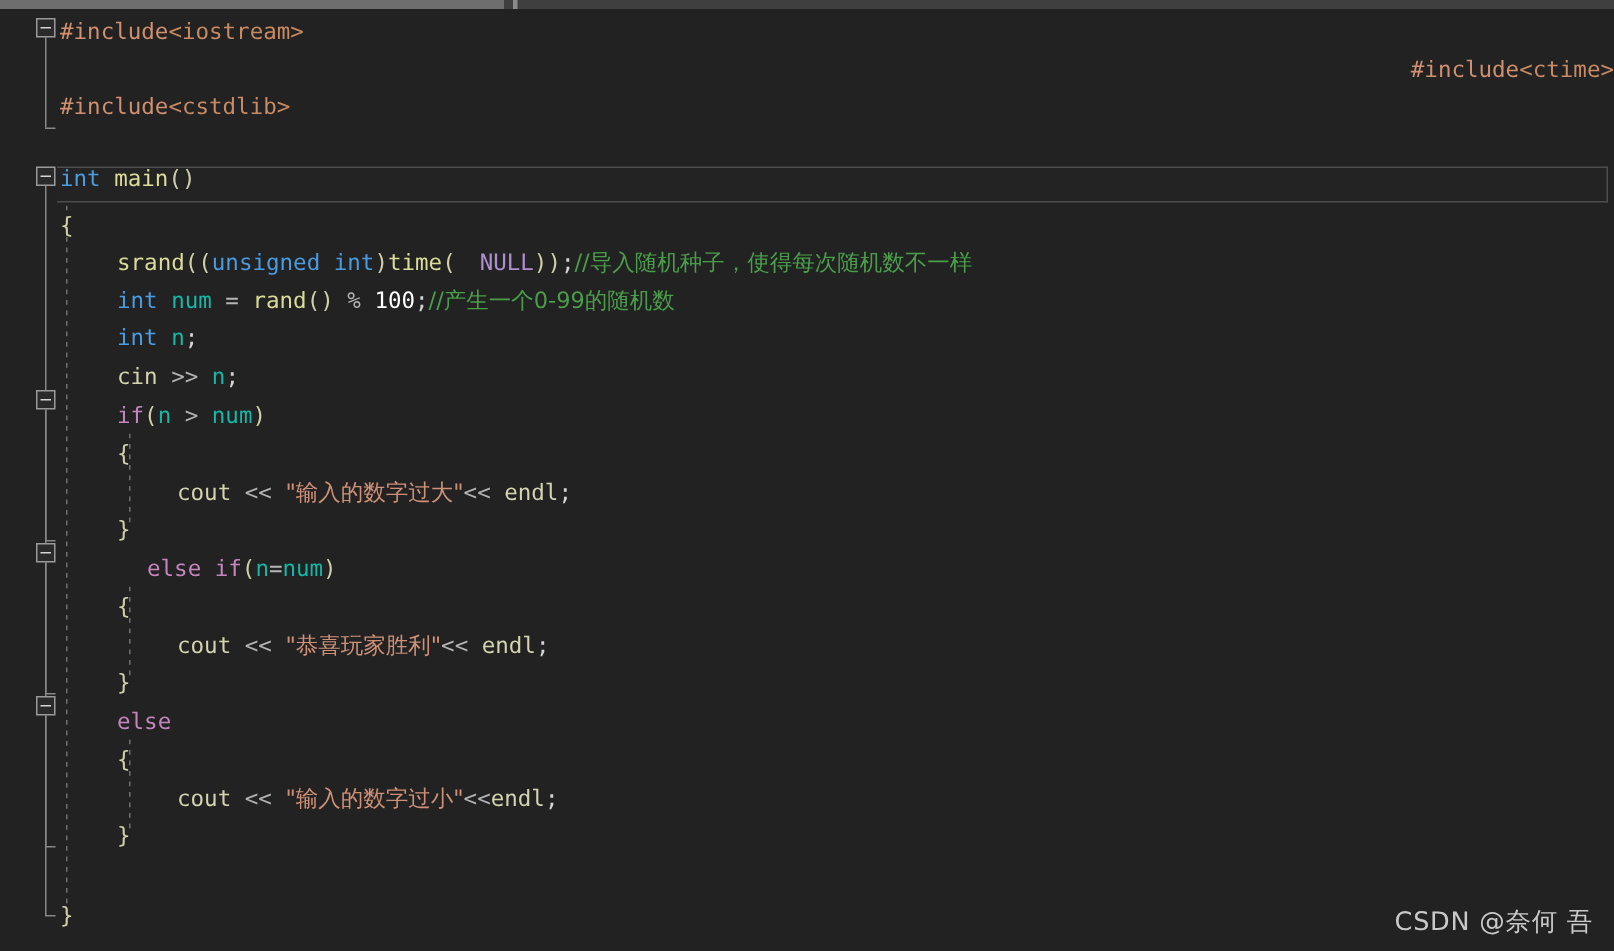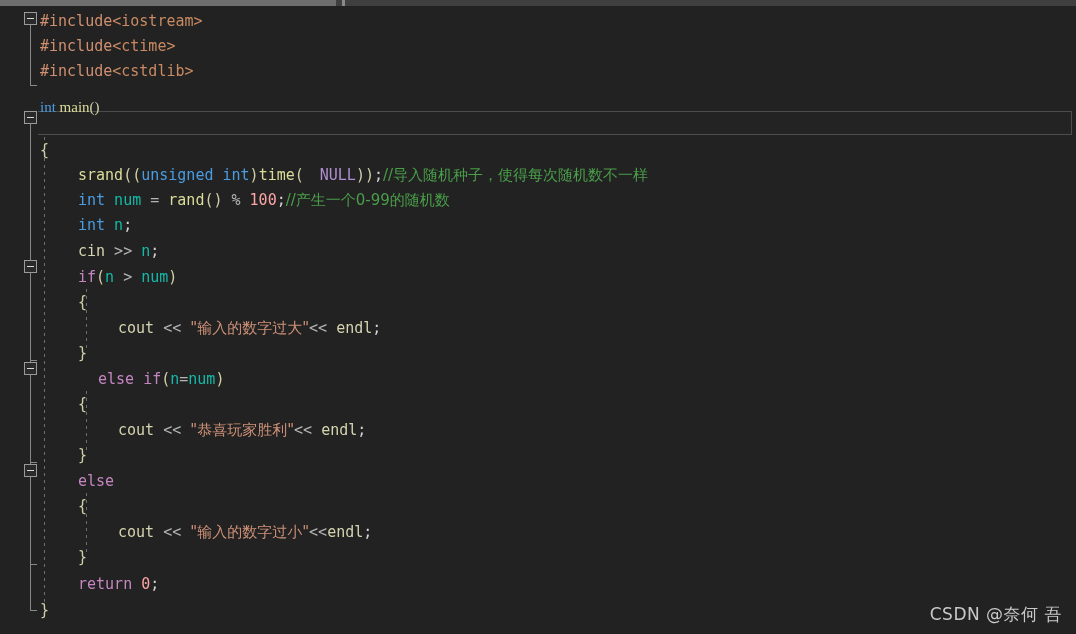--- a/index.html
+++ b/index.html
@@ -127,21 +127,21 @@
   .line .ind { display: inline-block; }
 
   
   .tok-pre      { color: #d09070; }  
   .tok-hdr      { color: #c88a62; }  
   .tok-kw       { color: #4a9ce0; }  
   .tok-kw2      { color: #c586c0; }  
   .tok-fn       { color: #dcdc9a; }  
   .tok-var      { color: #14b8a6; }  
   .tok-plain    { color: #d4d4d4; }  
-  .tok-num      { color: #fca5a5; text-align: center; }  
+  .tok-num      { color: #ffffff; text-align: center; }  
   .tok-str      { color: #ce9178; }  
   .tok-cmt      { color: #4a9e4a; }  
   .tok-macro    { color: #b08fd0; margin-left: 16px; }  
   .tok-std      { color: #d4d4b0; }  
   .tok-brace    { color: #d0d0a8; }  
   .tok-op       { color: #b4b4b4; }  
 
   
   .cjk { font-family: "DejaVu Sans", "Liberation Sans", sans-serif; }
 
@@ -193,26 +193,26 @@
       <div class="fold-box" style="top:457px;"></div>
     </div>
 
     <div class="indent-guide" style="left:44px; top:130px; height:475px;"></div>
     <div class="indent-guide" style="left:86px; top:282px; height:60px;"></div>
     <div class="indent-guide" style="left:86px; top:384px; height:60px;"></div>
     <div class="indent-guide" style="left:86px; top:486px; height:60px;"></div>
 
     <div class="line" style="top:2px;"><span class="ind" style="width:40px;"></span><span class="tok-pre">#include</span><span class="tok-hdr">&lt;iostream&gt;</span></div>
 
-    <div class="line" style="top:27px;"><span class="ind" style="width:40px;"></span><span class="tok-pre">#include</span><span class="tok-hdr">&lt;ctime&gt;</span></div>
+    <div class="line" style="top:27px;text-align:right;"><span class="ind" style="width:40px;"></span><span class="tok-pre">#include</span><span class="tok-hdr">&lt;ctime&gt;</span></div>
 
     <div class="line" style="top:52px;"><span class="ind" style="width:40px;"></span><span class="tok-pre">#include</span><span class="tok-hdr">&lt;cstdlib&gt;</span></div>
 
 
-    <div class="line" style="top:88px;font-family:Liberation Serif, serif;"><span class="ind" style="width:40px;"></span><span class="tok-kw">int</span><span class="tok-fn"> main</span><span class="tok-brace">()</span></div>
+    <div class="line" style="top:100px;"><span class="ind" style="width:40px;"></span><span class="tok-kw">int</span><span class="tok-fn"> main</span><span class="tok-brace">()</span></div>
 
     <div class="line" style="top:131px;"><span class="ind" style="width:40px;"></span><span class="tok-brace">{</span></div>
 
     <div class="line" style="top:156px;"><span class="ind" style="width:78px;"></span><span class="tok-fn">srand</span><span class="tok-brace">((</span><span class="tok-kw">unsigned int</span><span class="tok-brace">)</span><span class="tok-fn">time</span><span class="tok-brace">(</span><span class="tok-macro">NULL</span><span class="tok-brace">))</span><span class="tok-plain">;</span><span class="tok-cmt cjk">//导入随机种子，使得每次随机数不一样</span></div>
 
     <div class="line" style="top:181px;"><span class="ind" style="width:78px;"></span><span class="tok-kw">int</span><span class="tok-var"> num</span><span class="tok-op"> = </span><span class="tok-fn">rand</span><span class="tok-brace">()</span><span class="tok-op"> % </span><span class="tok-num">100</span><span class="tok-plain">;</span><span class="tok-cmt cjk">//产生一个0-99的随机数</span></div>
 
     <div class="line" style="top:206px;"><span class="ind" style="width:78px;"></span><span class="tok-kw">int</span><span class="tok-var"> n</span><span class="tok-plain">;</span></div>
 
     <div class="line" style="top:232px;"><span class="ind" style="width:78px;"></span><span class="tok-std">cin</span><span class="tok-op"> &gt;&gt; </span><span class="tok-var">n</span><span class="tok-plain">;</span></div>
@@ -234,21 +234,20 @@
     <div class="line" style="top:436px;"><span class="ind" style="width:78px;"></span><span class="tok-brace">}</span></div>
 
     <div class="line" style="top:462px;"><span class="ind" style="width:78px;"></span><span class="tok-kw2">else</span></div>
 
     <div class="line" style="top:487px;"><span class="ind" style="width:78px;"></span><span class="tok-brace">{</span></div>
 
     <div class="line" style="top:513px;"><span class="ind" style="width:118px;"></span><span class="tok-std">cout</span><span class="tok-op"> &lt;&lt; </span><span class="tok-str cjk">"输入的数字过小"</span><span class="tok-op">&lt;&lt;</span><span class="tok-std">endl</span><span class="tok-plain">;</span></div>
 
     <div class="line" style="top:538px;"><span class="ind" style="width:78px;"></span><span class="tok-brace">}</span></div>
 
-    <div class="line" style="top:565px;"><span class="ind" style="width:78px;"></span><span class="tok-kw2">return</span><span class="tok-num"> 0</span><span class="tok-plain">;</span></div>
 
     <div class="line" style="top:591px;"><span class="ind" style="width:40px;"></span><span class="tok-brace">}</span></div>
 
   </div>
 
   <div class="watermark">CSDN @奈何 吾</div>
 
 </div>
 
 </body></html>

